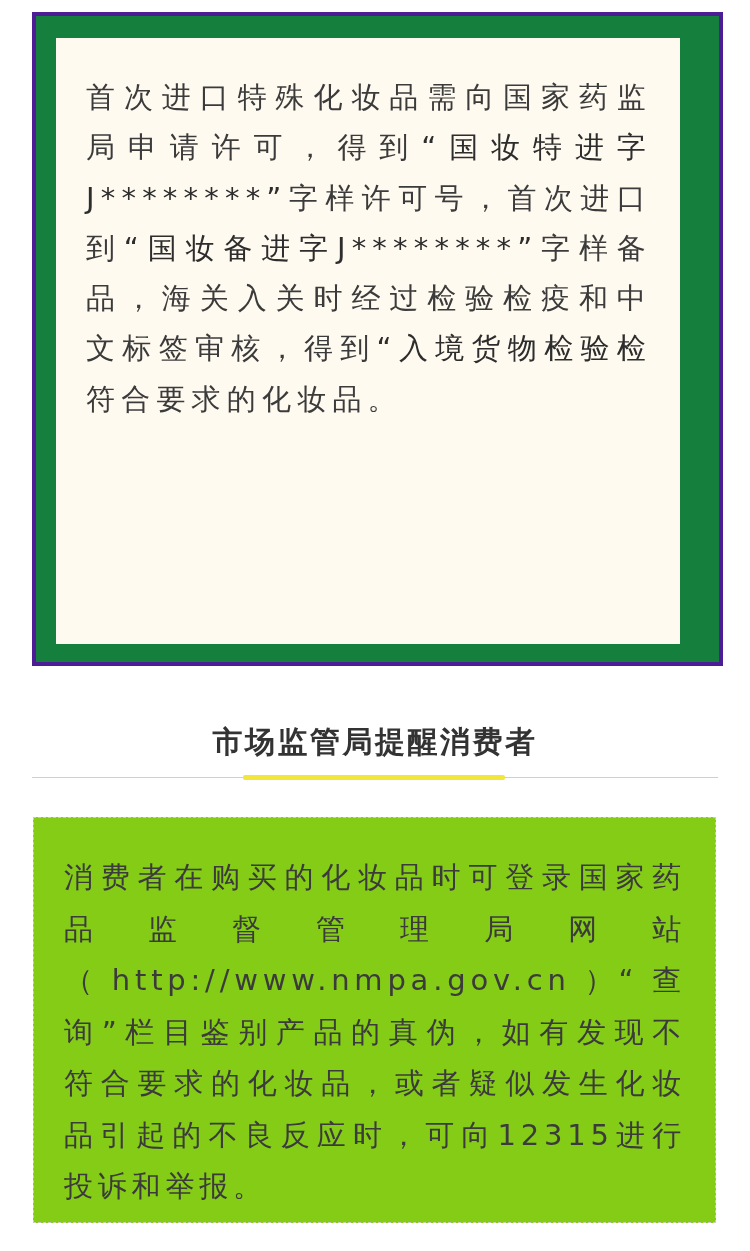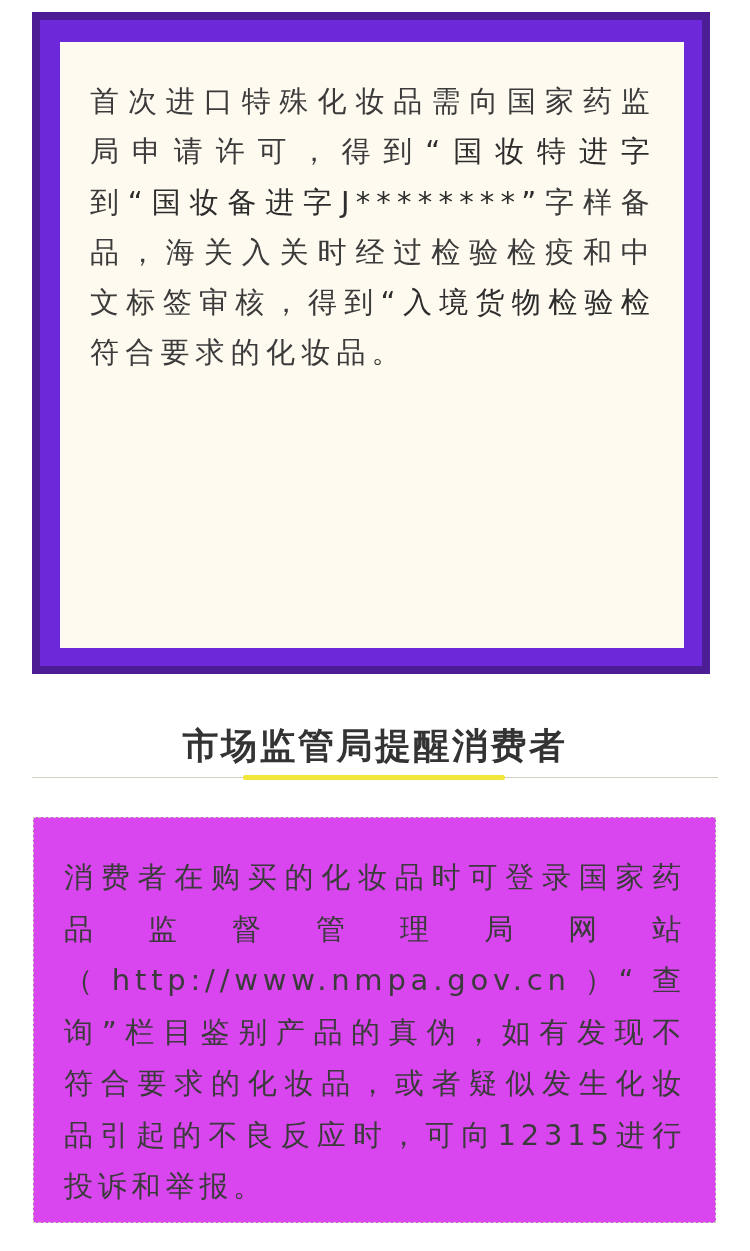--- a/index.html
+++ b/index.html
@@ -1,47 +1,48 @@
 <!DOCTYPE html>
 <html><head>
   <meta charset="utf-8">
   <style>
     html, body { margin: 0; padding: 0; background: #ffffff; }
     body { width: 750px; height: 1251px; position: relative; overflow: hidden;
       font-family: "DejaVu Sans", "Liberation Sans", sans-serif; color: #3a3a3a; }
     .outer-box { position: absolute; left: 32px; top: 12px; width: 662px; height: 646px;
-      border: 8px solid #4c1d95; background: #6d28d9; box-sizing: content-box; }
+      border: 4px solid #4c1d95; background: #15803d; box-sizing: content-box; padding-left: 21px; }
     .inner-box { position: absolute; left: 20px; top: 22px; width: 624px; height: 606px;
       background: #fffaf0; }
     .para1 { position: absolute; left: 30px; top: 34px; width: 566px;
       font-size: 29px; line-height: 50.3px; letter-spacing: 6.2px; text-align: justify;
       text-align-last: left; color: #3b3b3b; margin: 0; }
     .para1 b { font-weight: normal; color: #2d2d2d; }
     .section-title { position: absolute; left: 0; top: 722px; width: 750px; text-align: center;
-      font-size: 36px; font-weight: bold; letter-spacing: 2.5px; color: #333; }
+      font-size: 30px; font-weight: bold; letter-spacing: 2.5px; color: #333; }
     .divider { position: absolute; left: 32px; top: 777px; width: 686px; height: 1px; background: #d3cfc4; }
     .accent-bar { position: absolute; left: 243px; top: 775px; width: 262px; height: 5px; background: #f2e63a; border-radius: 2px; }
     .dashed-box { position: absolute; left: 33px; top: 817px; width: 683px; height: 406px;
-      border: 1.5px dashed #cfcbbf; background: #d946ef; box-sizing: border-box; }
+      border: 1.5px dashed #cfcbbf; background: #84cc16; box-sizing: border-box; }
     .para2 { position: absolute; left: 30px; top: 34px; width: 622px;
       font-size: 29px; line-height: 51.5px; letter-spacing: 4.8px; text-align: justify;
       color: #3b3b3b; margin: 0; }
     .para2 .line { display: block; text-align: justify; text-align-last: justify; white-space: nowrap; }
     .para2 .line.last { text-align-last: left; }
     .para1 .line { display: block; white-space: nowrap; text-align: justify; text-align-last: justify; }
     .para1 .line.last { text-align-last: left; }
   </style>
 </head>
 <body>
 
 <div class="outer-box">
   <div class="inner-box">
     <div class="para1">
       <span class="line"><span>首次进口特殊化妆品需向国家药监</span></span>
       <span class="line"><span>局申请许可，得到</span><b>“国妆特进字</b></span>
+      <span class="line"><b>J********”</b><span>字样许可号，首次进口</span></span>
       <span class="line"><span>到</span><b>“国妆备进字J********”</b><span>字样备</span></span>
       <span class="line"><span>品，海关入关时经过检验检疫和中</span></span>
       <span class="line"><span>文标签审核，得到</span><b>“入境货物检验检</b></span>
       <span class="line last"><span>符合要求的化妆品。</span></span>
     </div>
   </div>
 </div>
 
 <div class="section-title">市场监管局提醒消费者</div>
 <div class="divider"></div>

